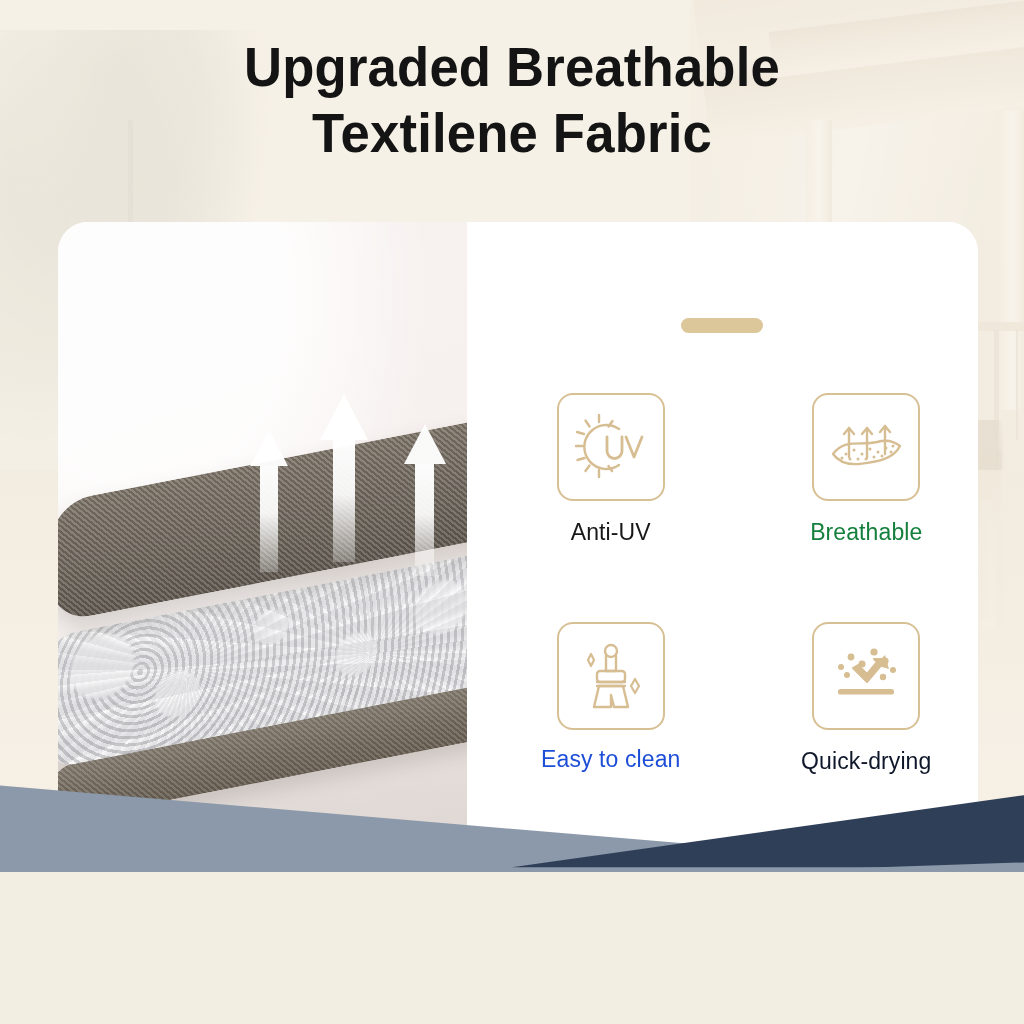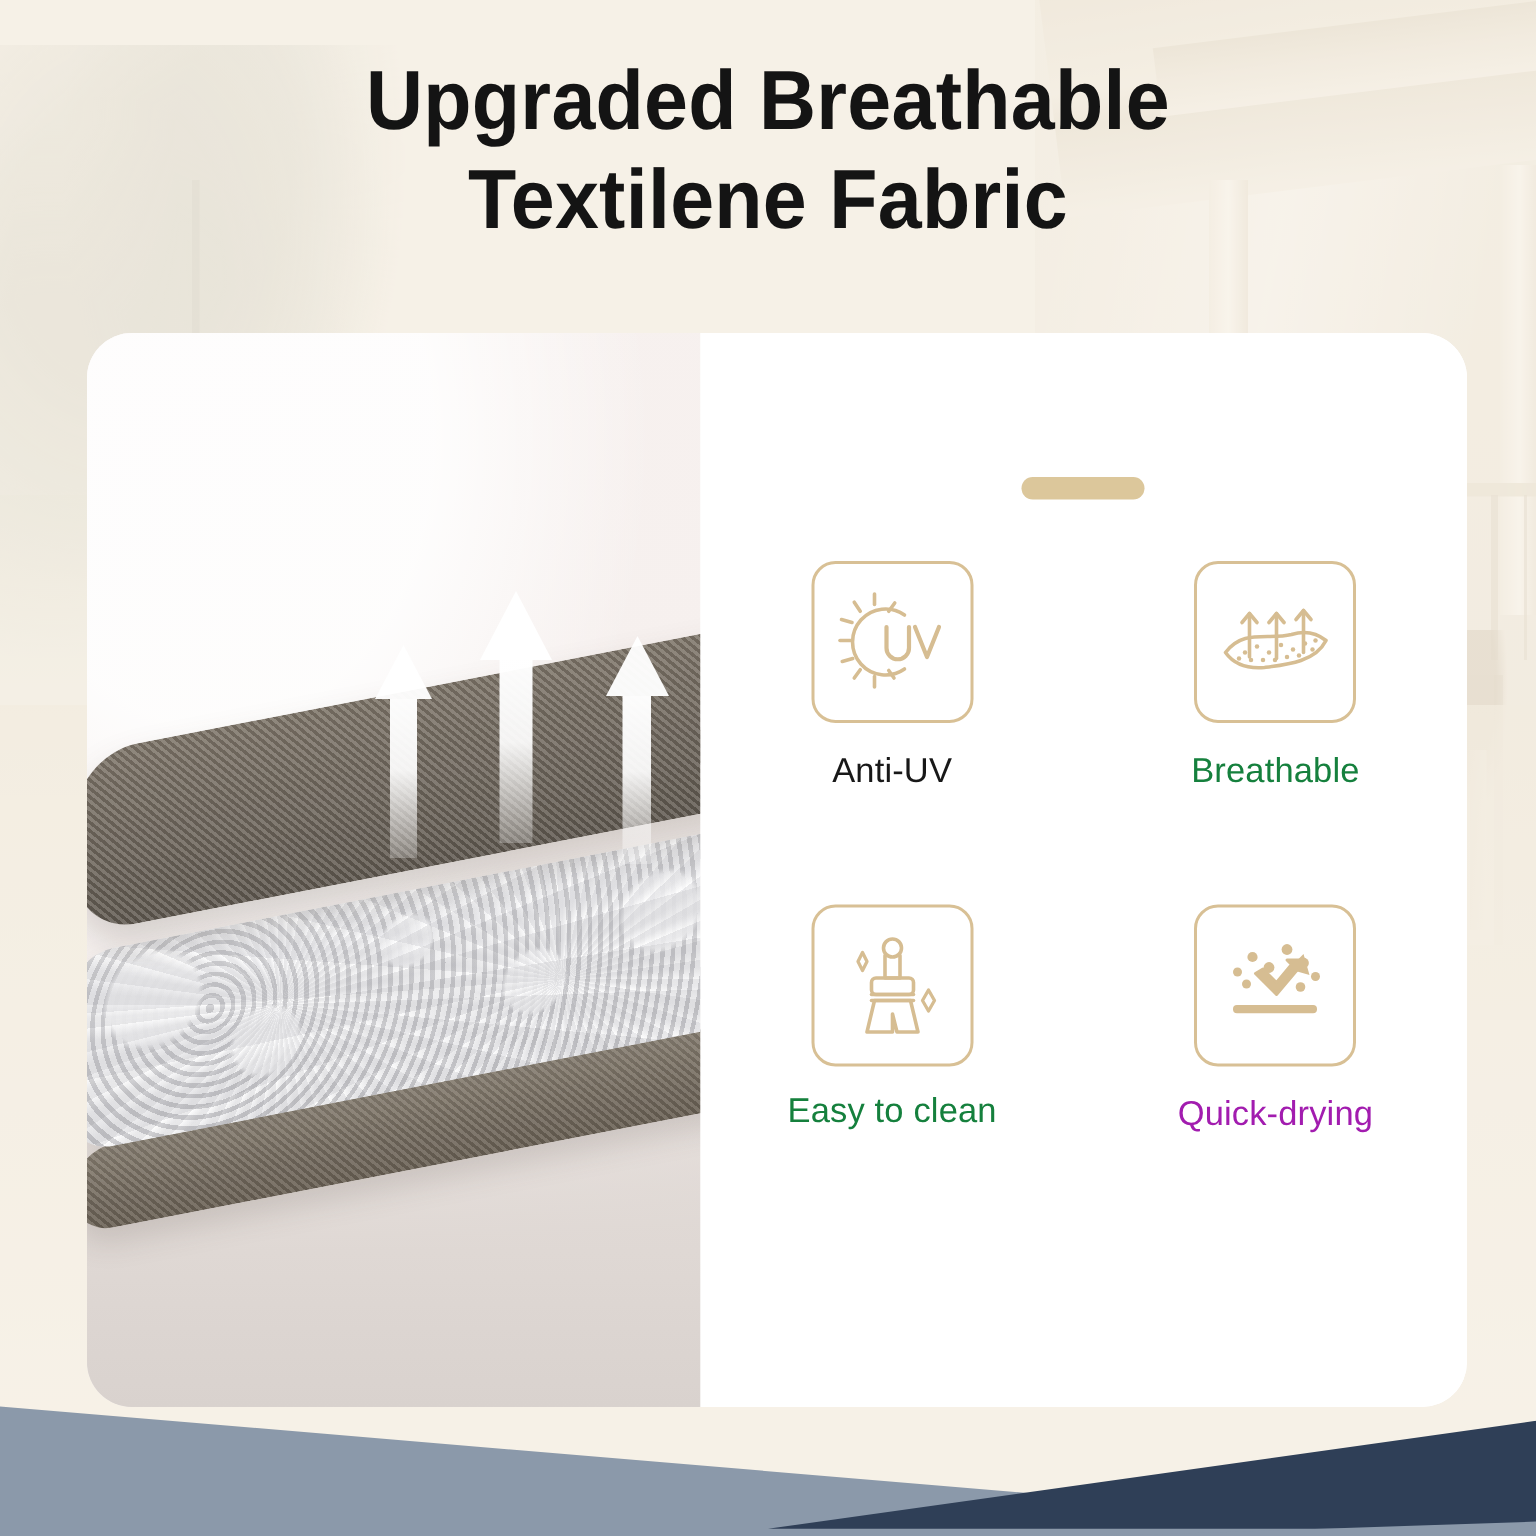--- a/index.html
+++ b/index.html
@@ -1,21 +1,21 @@
 <!DOCTYPE html>
 <html><head>
 <meta charset="utf-8">
 <style>
   html,body{margin:0;padding:0;}
   body{
     width:1024px;height:1024px;overflow:hidden;
     font-family:"Liberation Sans", sans-serif;
     background:#f3eee2;
   }
-  .stage{position:relative;width:1024px;height:1024px;overflow:hidden;background:#f4efe3;}
+  .stage{position:relative;width:1024px;height:872px;overflow:hidden;background:#f4efe3;}
 
   
   .bg{position:absolute;inset:0;background:#f4efe4;}
   .bg-veranda{
     position:absolute;left:690px;top:-20px;width:360px;height:700px;
     background:
       linear-gradient(100deg, rgba(255,255,255,0) 0%, rgba(255,255,255,.55) 40%, rgba(255,255,255,0) 70%),
       linear-gradient(#efe8da,#e9e1d2);
     opacity:.85;
   }
@@ -156,22 +156,22 @@
   }
 
   
   .feature-panel{
     position:relative;flex:1;background:#ffffff;
   }
   .accent-bar{
     position:absolute;left:214px;top:96px;width:82px;height:15px;border-radius:8px;
   }
   .grid{
-    position:absolute;left:0;top:152px;width:100%;
-    display:grid;grid-template-columns:1fr 1fr;row-gap:76px;
+    position:absolute;left:0;top:171px;width:100%;
+    display:grid;grid-template-columns:1fr 1fr;row-gap:76px;padding-left:16px;
   }
   .cell{display:flex;flex-direction:column;align-items:center;}
   .icon-box{
     width:104px;height:104px;border:2px solid #d8c095;border-radius:16px;
     display:flex;align-items:center;justify-content:center;background:#fff;
   }
   .cell-label{
     margin-top:18px;font-size:23px;color:#181818;letter-spacing:.1px;
     font-family:"Liberation Sans", sans-serif;white-space:nowrap;
   }
@@ -319,42 +319,42 @@
                 <line x1="24" y1="44" x2="52" y2="44"></line>
                 <path d="M26 48 L21 69 L38 69 L38 57 L41 69 L55 69 L50 48 Z"></path>
                 <line x1="24" y1="48" x2="52" y2="48"></line>
               </g>
               <g stroke="#d6bd92" stroke-width="2.2" fill="none" stroke-linejoin="round">
                 <path d="M15 22 L18 16 L21 22 L18 28 Z"></path>
                 <path d="M58 48 L62 41 L66 48 L62 55 Z"></path>
               </g>
             </svg>
           </div>
-          <div class="cell-label" style="color: #15803d; margin-top: 16px;">Easy to clean</div>
+          <div class="cell-label" style="color: #1d4ed8; margin-top: 16px;">Easy to clean</div>
         </div>
 
         <div class="cell">
           <div class="icon-box" style="border-color: rgb(216, 192, 149);">
             <svg width="78" height="78" viewBox="0 0 78 78">
               <g fill="#d6bd92">
                 <circle cx="14" cy="30" r="3"></circle>
                   <circle cx="24" cy="20" r="3.4"></circle>
                 <circle cx="35" cy="27" r="3.6"></circle>
                   <circle cx="47" cy="15" r="3.6"></circle>
                 <circle cx="58" cy="24" r="3.6"></circle>
                   <circle cx="66" cy="33" r="3"></circle>
                 <circle cx="20" cy="38" r="3"></circle>
                   <circle cx="56" cy="40" r="3.2"></circle>
               </g>
               <path d="M26 31 L40 45 L56 26 L56 22 L47 22 L50 25 L40 37 L31 28 Z" fill="#d6bd92" stroke="#d6bd92" stroke-width="2" stroke-linejoin="round"></path>
               <polygon points="58,18 62,32 48,28" fill="#d6bd92"></polygon>
               <rect x="11" y="52" width="56" height="5.5" rx="2.6" fill="#d6bd92"></rect>
             </svg>
           </div>
-          <div class="cell-label" style="color: #a21caf;">Quick-drying</div>
+          <div class="cell-label" style="color: #0f172a;">Quick-drying</div>
         </div>
 
       </div>
     </div>
   </div>
 
   <div class="footer">
     <div class="wedge-light" style="background: rgb(139, 153, 170);"></div>
     <div class="wedge-dark" style="background: rgb(47, 63, 87);"></div>
     <div class="wedge-light2" style="background: rgb(139, 153, 170);"></div>

